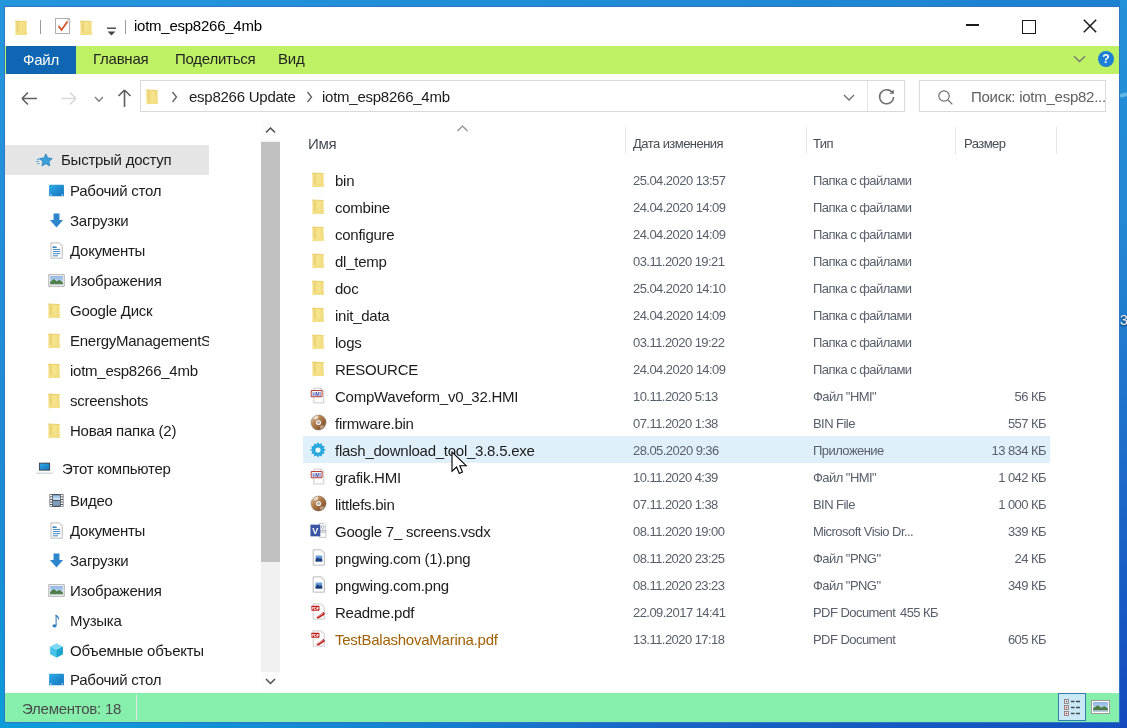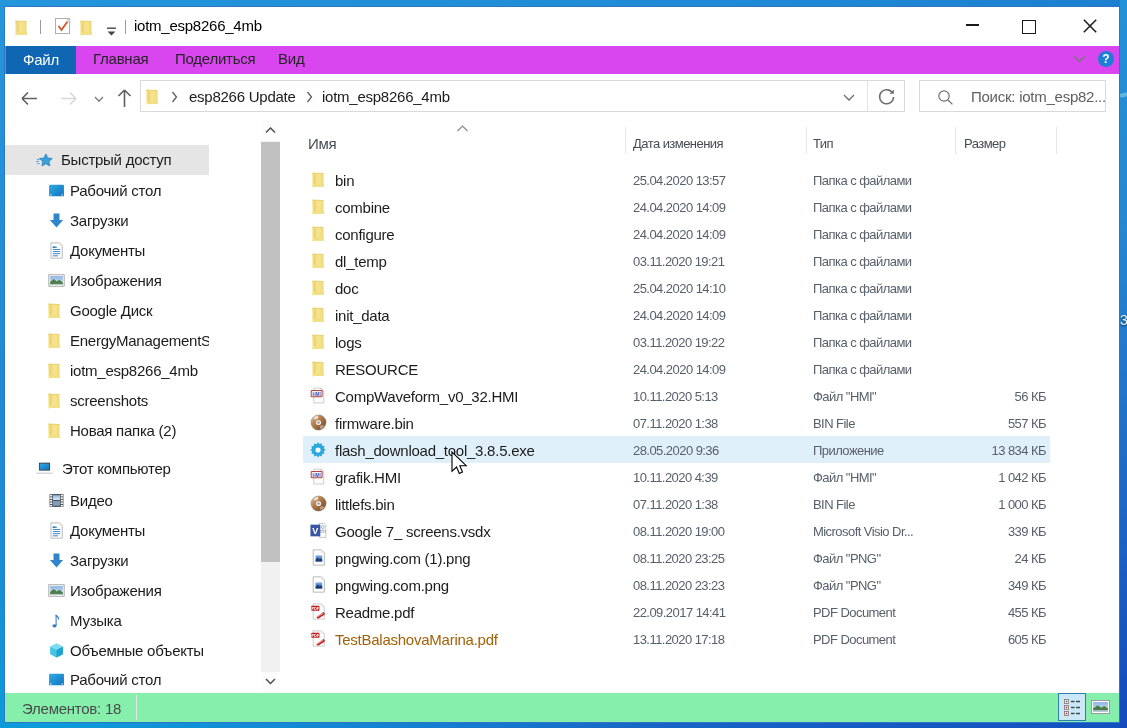--- a/index.html
+++ b/index.html
@@ -72,21 +72,21 @@
         <path d="M1.6 4.5h7.8L5.5 8.6z" fill="#444"></path>
       </svg></div>
 <div class="abs" style="left:119.5px;top:13px;width:1px;height:14px;background:#9a9a9a"></div>
 <div class="t" style="left:129px;top:10px;color:#000">iotm_esp8266_4mb</div>
 <div class="abs" style="left:961px;top:17px;width:13px;height:2px;background:#1a1a1a"></div>
 <div class="abs" style="left:1017px;top:13px;width:14px;height:14px;border:1.5px solid #1a1a1a"></div>
 <svg class="abs" style="left:1078px;top:12px" width="14" height="14" viewBox="0 0 14 14">
       <path d="M0.8 0.8l12.4 12.4M13.2 0.8L0.8 13.2" stroke="#1a1a1a" stroke-width="1.5"></path>
     </svg>
 
-<div class="abs" style="left:0;top:39px;width:1114px;height:29px;background:#d946ef;border-bottom:1px solid #ececec">
+<div class="abs" style="left:0;top:39px;width:1114px;height:29px;background:#bef264;border-bottom:1px solid #ececec">
   <div class="abs" style="left:1px;top:0;width:70px;height:28px;background:#0f66b2;color:#fff;font-size:15px;text-align:center;line-height:27px;letter-spacing:-0.2px">Файл</div>
   <div class="t" style="left:88px;top:4px;color:#252525">Главная</div>
   <div class="t" style="left:170px;top:4px;color:#252525">Поделиться</div>
   <div class="t" style="left:273px;top:4px;color:#252525">Вид</div>
   <svg class="abs" style="left:1068px;top:9px" width="13" height="8" viewBox="0 0 13 8">
         <path d="M1 1.2l5.5 5.3 5.5-5.3" stroke="#777" stroke-width="1.3" fill="none"></path>
       </svg>
   <div class="abs" style="left:1093px;top:5px;width:16px;height:16px;border-radius:50%;background:#1c7fd4;color:#fff;font-size:12px;font-weight:bold;text-align:center;line-height:16px">?</div>
 </div>
 
@@ -595,21 +595,21 @@
           <rect x="2.4" y="5.2" width="15.4" height="9.2" rx="1.4" fill="#c11e1e"></rect>
           <text x="10" y="12.4" font-size="7.2" font-weight="bold" fill="#fff" text-anchor="middle" font-family="Liberation Sans">PDF</text>
           <path d="M12 27 l12-9 4 3.6-13 8 z" fill="#c11e1e"></path>
           <path d="M13 26.2 l10-7.6 1.8 1.6-10.8 6.8 z" fill="#e8b2b2"></path>
           <path d="M24 18 l1.3-1 2.7 2.6-1.2 1 z" fill="#a21818"></path>
         </svg>
       </div>
       <div class="t" style="left:55px;top:484px;color:#1c1c1c">Readme.pdf</div>
       <div class="d" style="left:353px;top:484px">22.09.2017 14:41</div>
       <div class="d" style="left:533px;top:484px">PDF Document</div>
-      <div class="d" style="left:620px;top:484px;width:146px;text-align:right">455 КБ</div>
+      <div class="d" style="left:620px;top:484px;width:146px;">455 КБ</div>
       <div class="abs" style="left:29.5px;top:510px">
         <svg width="17" height="17" viewBox="0 0 32 32" style="display:block">
           <path d="M6 1.6 h15.5 l5.5 5.5 V30.4 H6 z" fill="#fcfbfb" stroke="#b5b5b5" stroke-width="1.2"></path>
           <path d="M21.5 1.6 l5.5 5.5 h-5.5 z" fill="#e5e5e5"></path>
           <rect x="2.4" y="5.2" width="15.4" height="9.2" rx="1.4" fill="#c11e1e"></rect>
           <text x="10" y="12.4" font-size="7.2" font-weight="bold" fill="#fff" text-anchor="middle" font-family="Liberation Sans">PDF</text>
           <path d="M12 27 l12-9 4 3.6-13 8 z" fill="#c11e1e"></path>
           <path d="M13 26.2 l10-7.6 1.8 1.6-10.8 6.8 z" fill="#e8b2b2"></path>
           <path d="M24 18 l1.3-1 2.7 2.6-1.2 1 z" fill="#a21818"></path>
         </svg>

